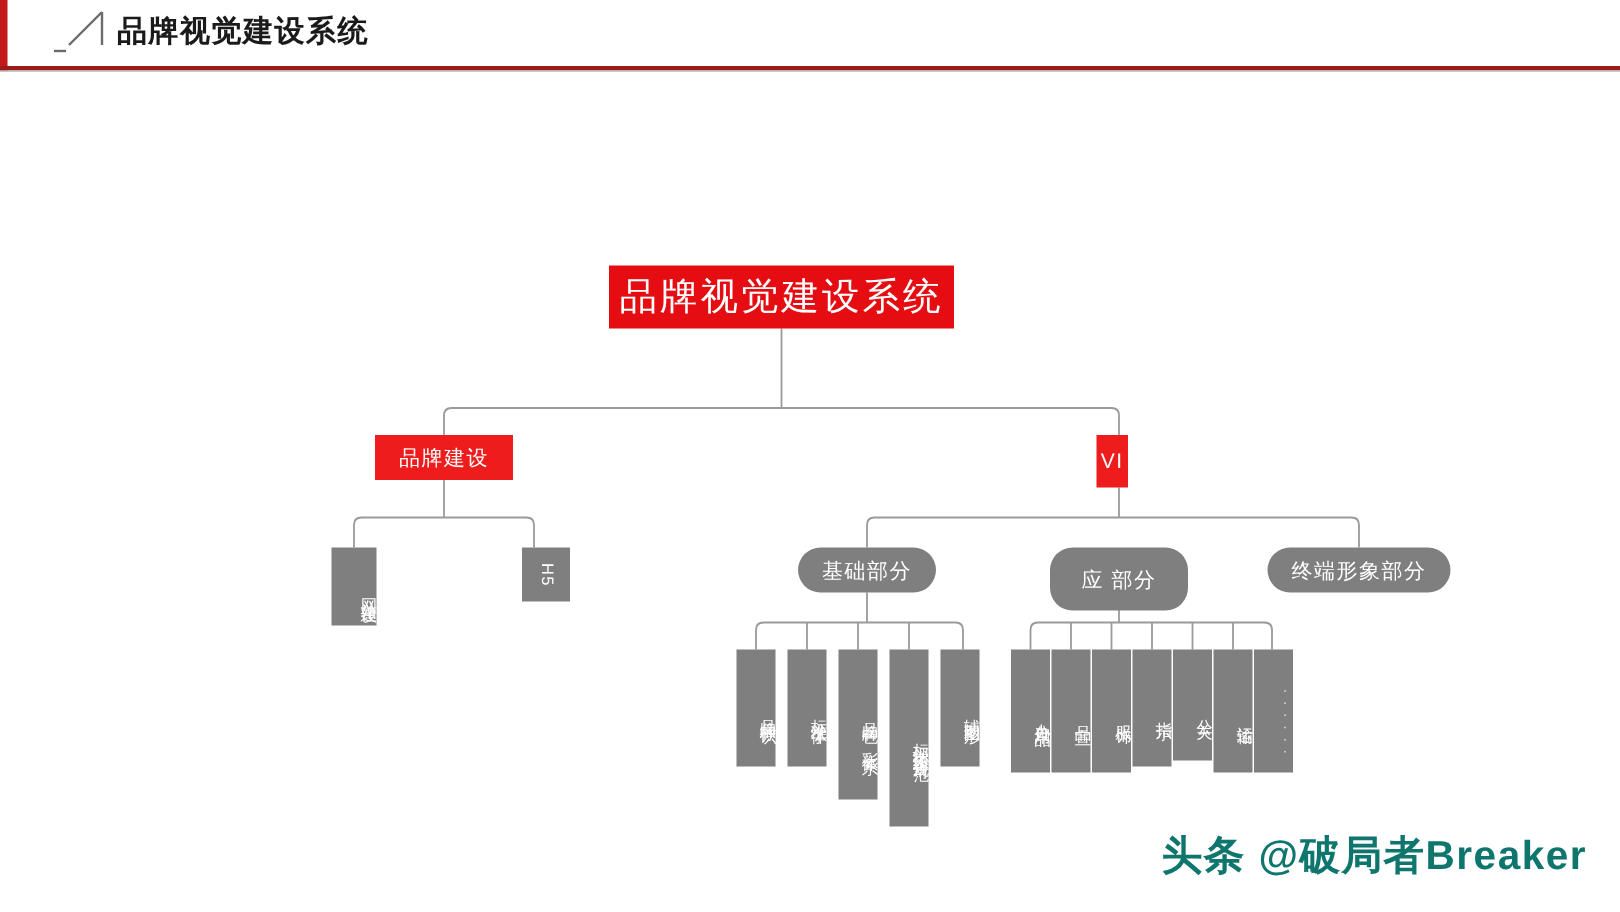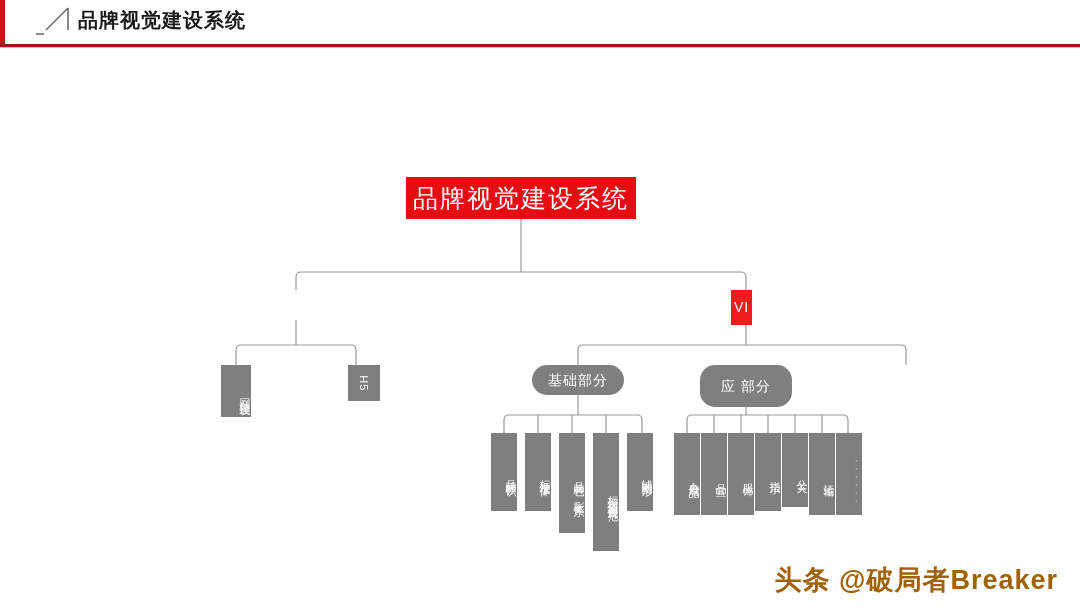--- a/index.html
+++ b/index.html
@@ -127,24 +127,24 @@
     color: #d8d8d8;
     align-items: flex-start;
     padding-top: 14px;
     letter-spacing: 1px;
   }
 
   
   .watermark {
     position: absolute;
     right: 22px;
-    bottom: 10px;
+    bottom: 20px;
     font-size: 27px;
     font-weight: bold;
-    color: #a16207;
+    color: #0f766e;
     letter-spacing: 1px;
     white-space: nowrap;
     text-shadow: 1px 1px 0 rgba(255,255,255,0.85);
   }
 </style>
 </head>
 <body>
 
 <div class="header">
   <div class="header-accent"></div>
@@ -186,33 +186,35 @@
       <path d="M714,415 L714,433"></path>
       <path d="M741,415 L741,433"></path>
       <path d="M768,415 L768,433"></path>
       <path d="M795,415 L795,433"></path>
       <path d="M822,415 L822,433"></path>
     </g>
   </svg>
 
   <div class="node node-root" style="left:406px; top:177px; width:230px; height:42px;">品牌视觉建设系统</div>
 
+  <div class="node node-red" style="left:250px; top:290px; width:92px; height:30px;">品牌建设</div>
 
   <div class="node node-red" style="left:731px; top:290px; width:21px; height:35px;">VI</div>
 
   <div class="node node-vert" style="left:221px; top:365px; width:30px; height:52px;">网站建设</div>
 
   <div class="node node-vert-rot" style="left:348px; top:365px; width:32px; height:36px;">
       <span>H5</span>
     </div>
 
   <div class="node node-gray" style="left:532px; top:365px; width:92px; height:30px;">基础部分</div>
 
   <div class="node node-gray" style="left:700px; top:365px; width:92px; height:42px;">应  部分</div>
 
+  <div class="node node-gray" style="left:845px; top:365px; width:122px; height:30px;">终端形象部分</div>
 
   <div class="node node-vert" style="left:491px; top:433px; width:26px; height:78px;">品牌标识</div>
 
   <div class="node node-vert" style="left:525px; top:433px; width:26px; height:78px;">标准字体</div>
 
   <div class="node node-vert" style="left:559px; top:433px; width:26px; height:100px;">品牌色 彩体系</div>
 
   <div class="node node-vert" style="left:593px; top:433px; width:26px; height:118px;">标识字体组合规范</div>
 
   <div class="node node-vert" style="left:627px; top:433px; width:26px; height:78px;">辅助图形</div>

